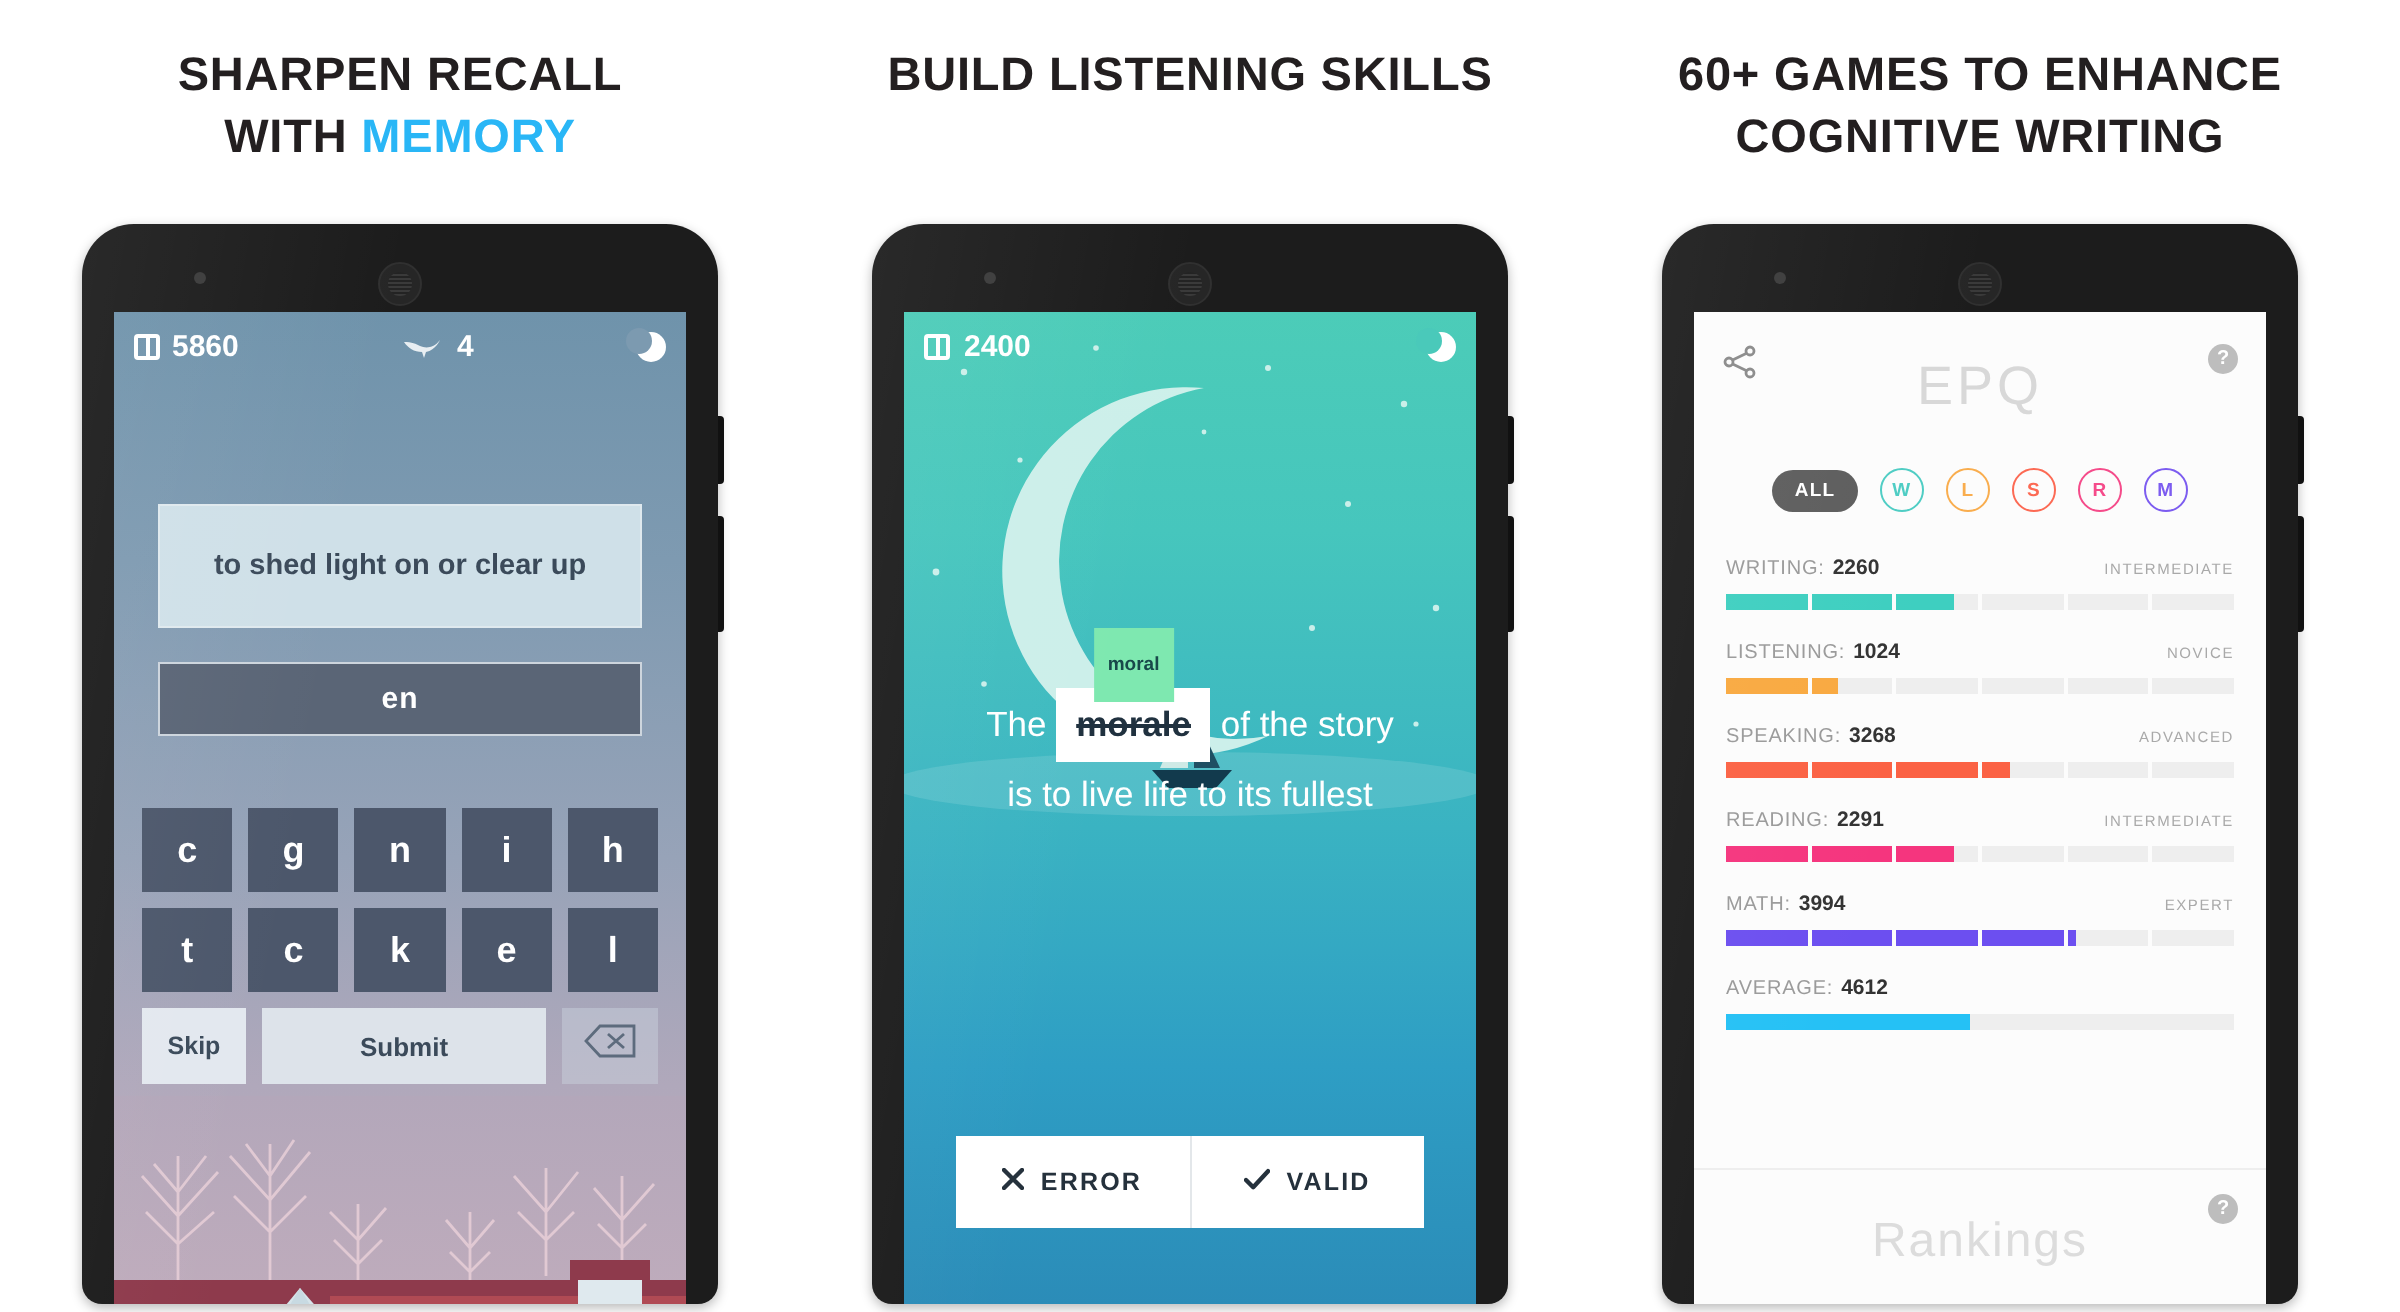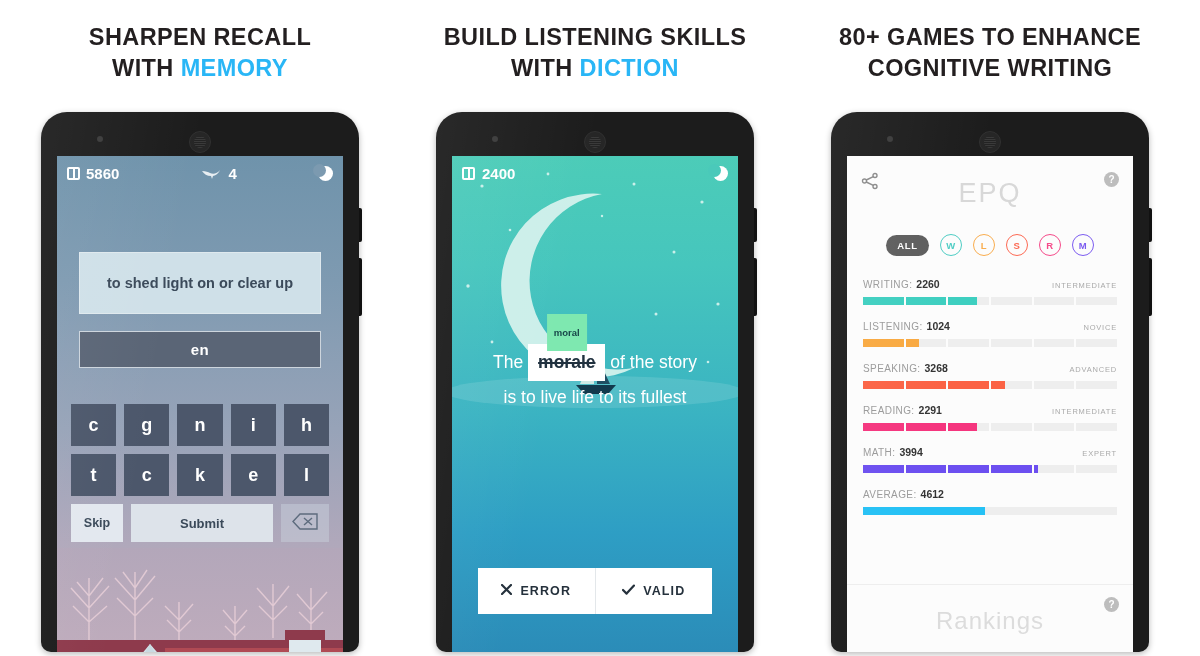--- a/index.html
+++ b/index.html
@@ -290,23 +290,20 @@
         </div>
 
       </div>
     </div>
   </div>
 
   <div class="panel" id="panel-2">
 
     <div class="headline">
       <span>BUILD LISTENING SKILLS</span>
-      <span class="l2">
-        <span>WITH </span><span class="accent">DICTION</span>
-      </span>
     </div>
 
     <div class="phone">
       <div class="cam"></div>
       <div class="speaker"></div>
       <div class="side-btn b1"></div>
       <div class="side-btn b2"></div>
 
       <div class="screen p2-screen">
 
@@ -374,21 +371,21 @@
           </div>
         </div>
 
       </div>
     </div>
   </div>
 
   <div class="panel" id="panel-3">
 
     <div class="headline">
-      <span>80+ GAMES TO ENHANCE</span>
+      <span>60+ GAMES TO ENHANCE</span>
       <span class="l2">COGNITIVE WRITING</span>
     </div>
 
     <div class="phone">
       <div class="cam"></div>
       <div class="speaker"></div>
       <div class="side-btn b1"></div>
       <div class="side-btn b2"></div>
 
       <div class="screen p3-screen">

